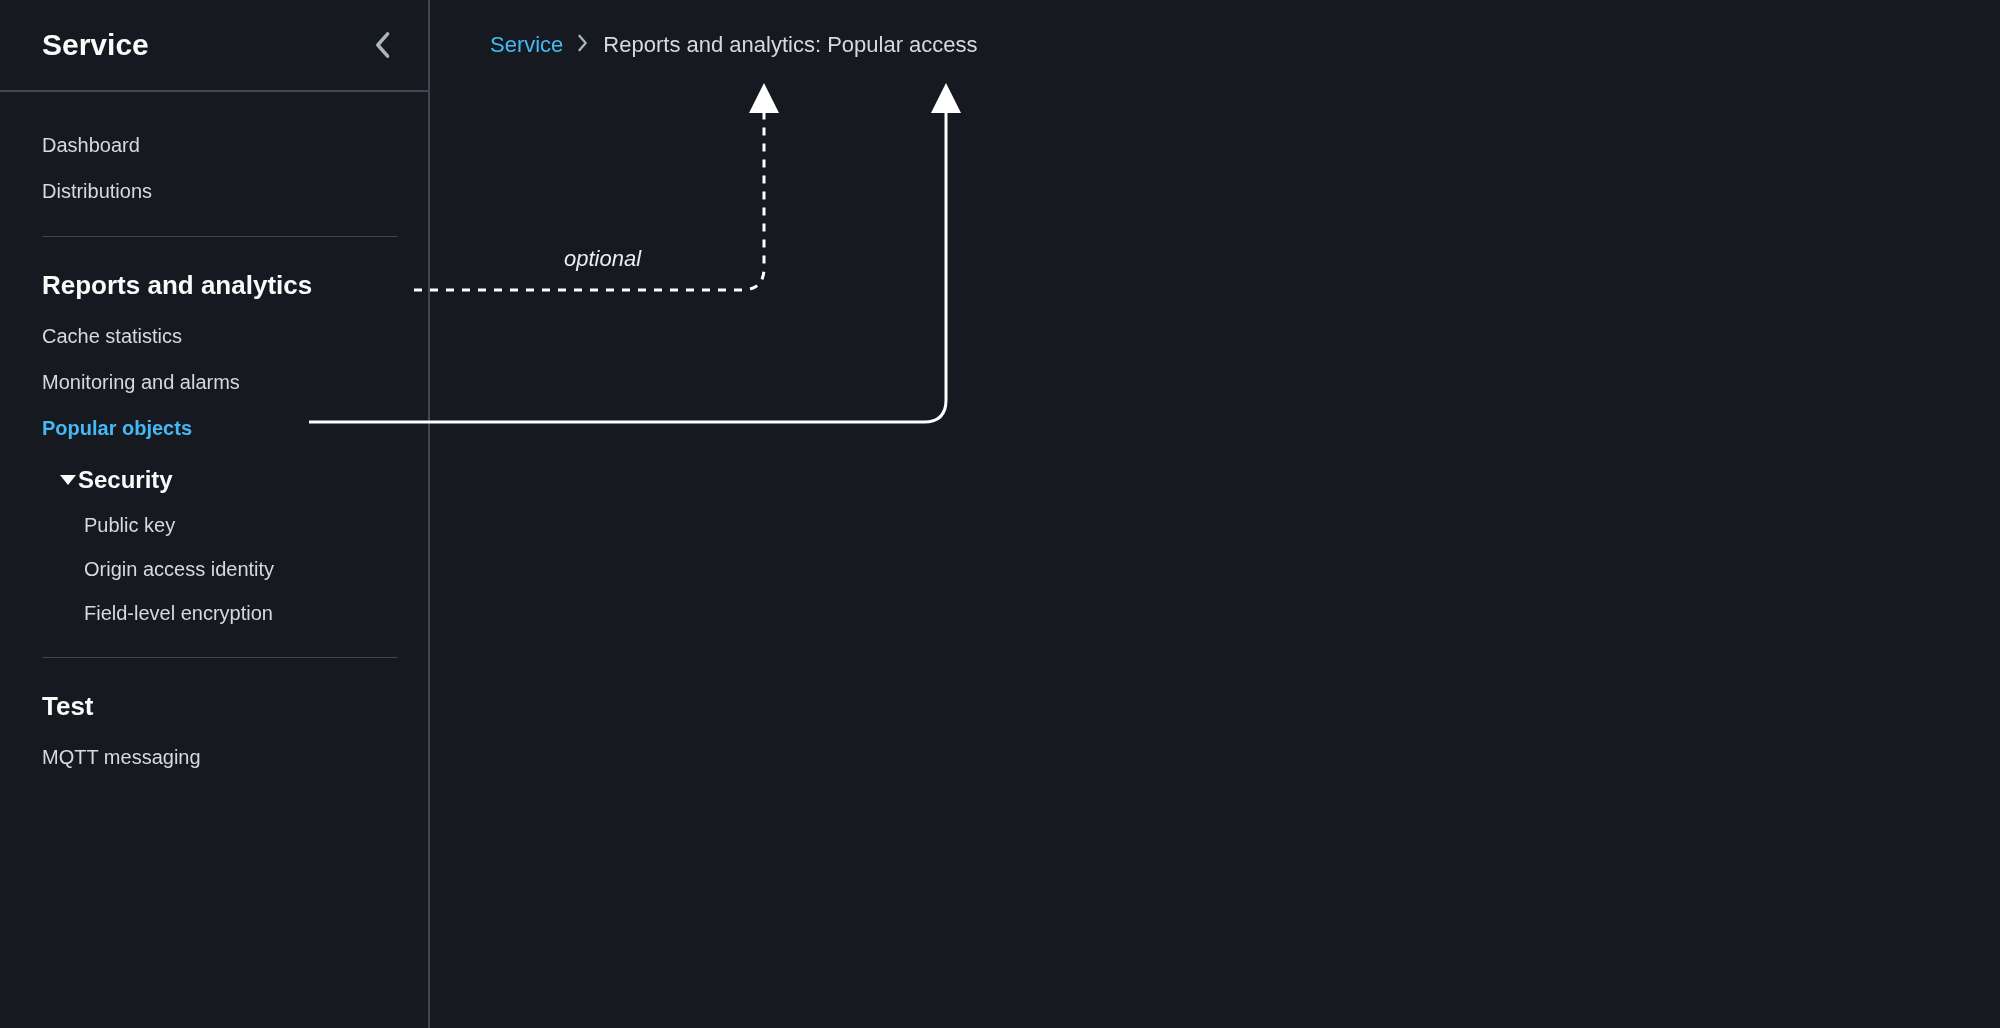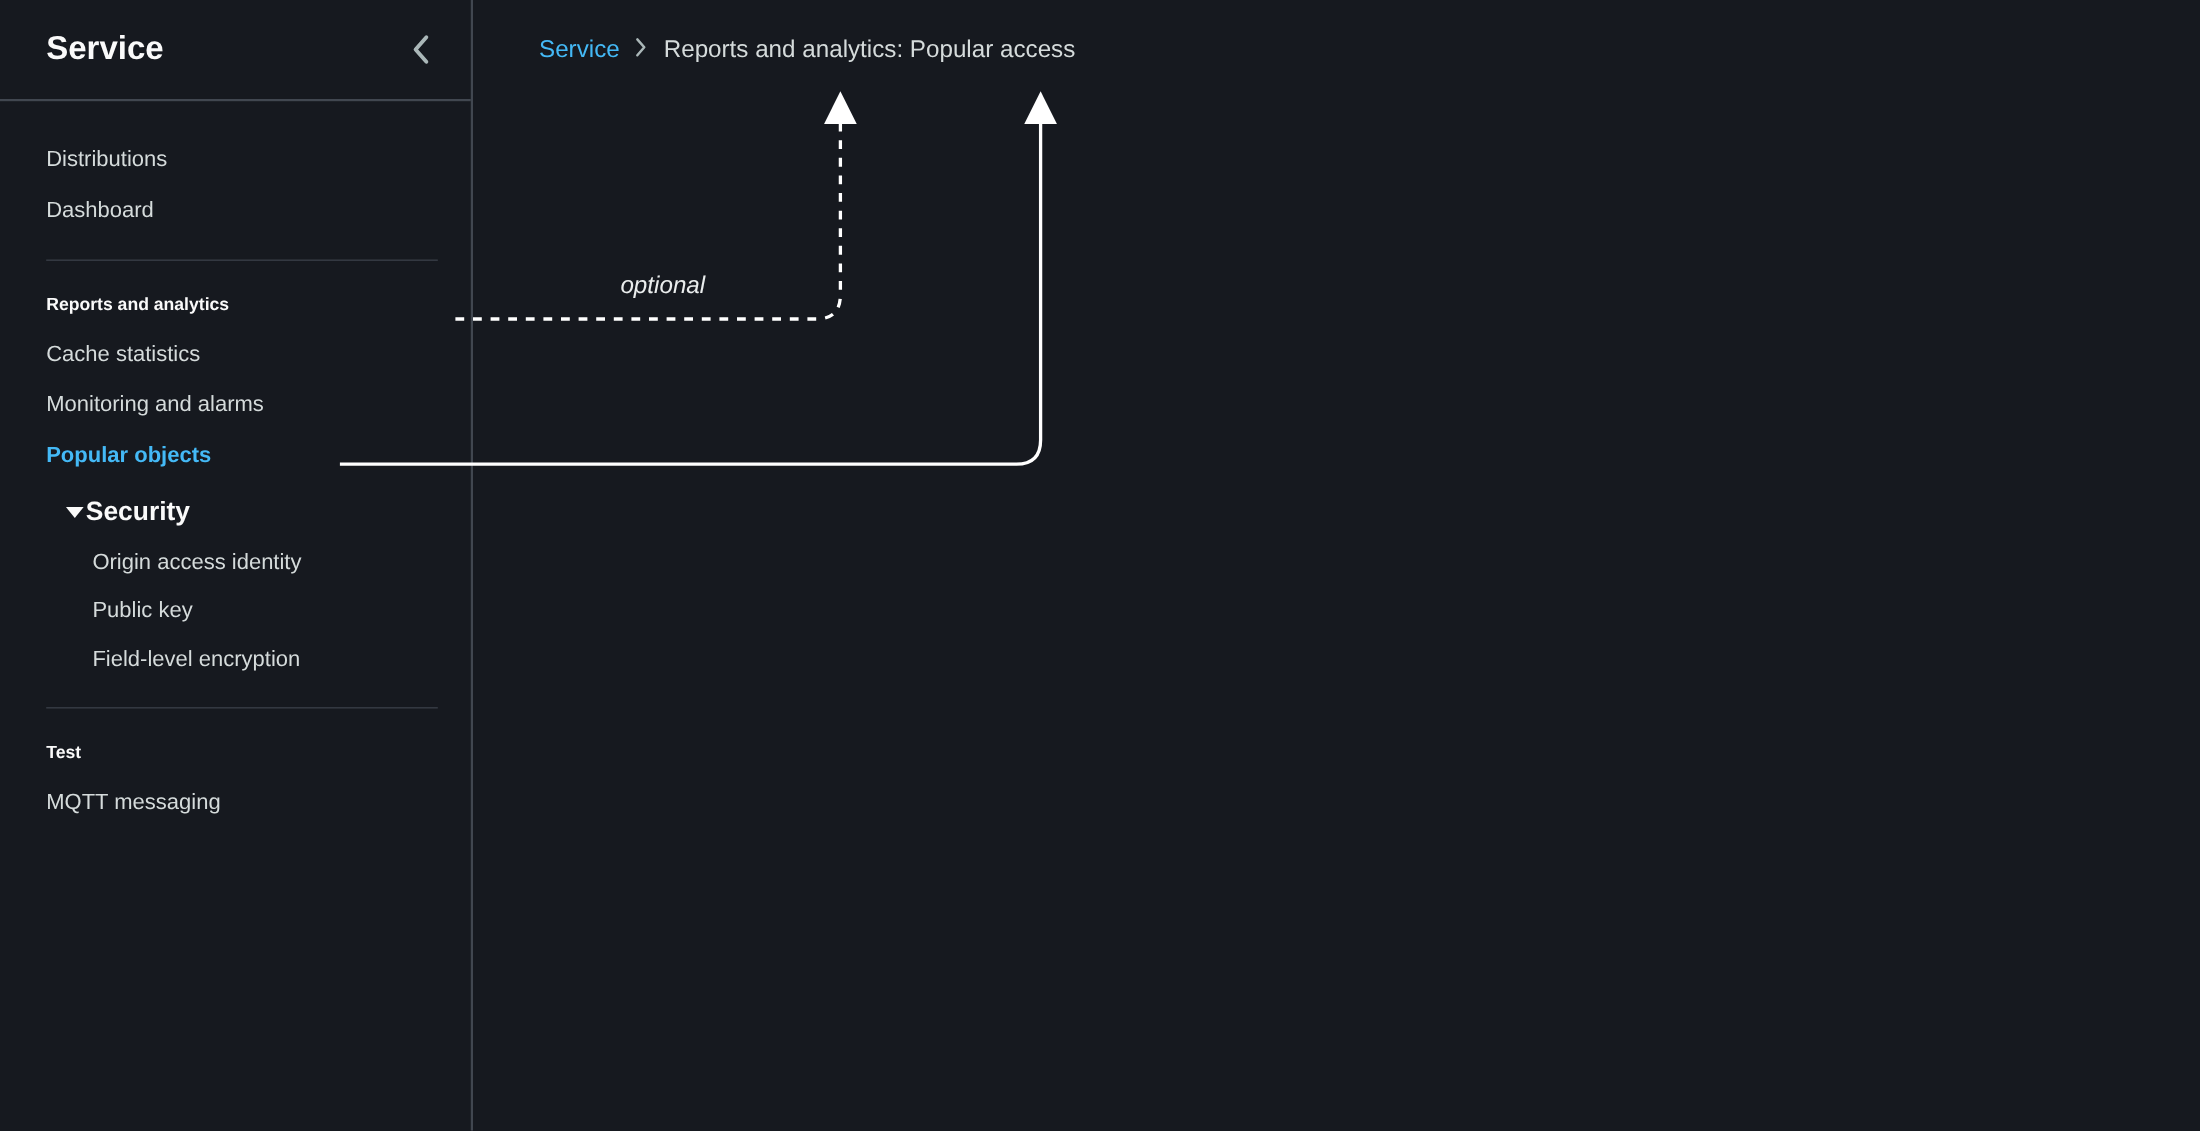--- a/index.html
+++ b/index.html
@@ -61,21 +61,21 @@
     padding: 0 30px 0 42px;
   }
   .nav-group {
     padding-top: 30px;
     padding-bottom: 22px;
   }
   .nav-group + .nav-group {
     border-top: 1px solid var(--divider);
   }
   .nav-section-heading {
-    font-size: 16px;
+    font-size: 26px;
     font-weight: 700;
     color: var(--text-heading);
     margin: 0 0 10px 0;
   }
   .nav-item {
     display: block;
     font-size: 20px;
     color: var(--text);
     text-decoration: none;
     padding: 9px 0;
@@ -164,38 +164,38 @@
     <span class="collapse-btn">
       <svg viewBox="0 0 12 20" fill="none">
         <path d="M10 2 L3 10 L10 18" stroke="#aab7b8" stroke-width="2.5" stroke-linecap="round" stroke-linejoin="round"></path>
       </svg>
     </span>
   </div>
 
   <div class="nav-block">
 
     <div class="nav-group">
+      <a class="nav-item">Dashboard</a>
       <a class="nav-item">Distributions</a>
-      <a class="nav-item">Dashboard</a>
     </div>
 
     <div class="nav-group">
       <h3 class="nav-section-heading">Reports and analytics</h3>
 
       <a class="nav-item">Cache statistics</a>
       <a class="nav-item">Monitoring and alarms</a>
       <a class="nav-item active">Popular objects</a>
 
       <div class="nav-subsection-header">
         <span class="caret"></span>
         <span class="nav-subsection-title">Security</span>
       </div>
       <div class="nav-subitems">
+        <a class="nav-item">Public key</a>
         <a class="nav-item">Origin access identity</a>
-        <a class="nav-item">Public key</a>
         <a class="nav-item">Field-level encryption</a>
       </div>
     </div>
 
     <div class="nav-group">
       <h3 class="nav-section-heading">Test</h3>
       <a class="nav-item">MQTT messaging</a>
     </div>
 
   </div>

